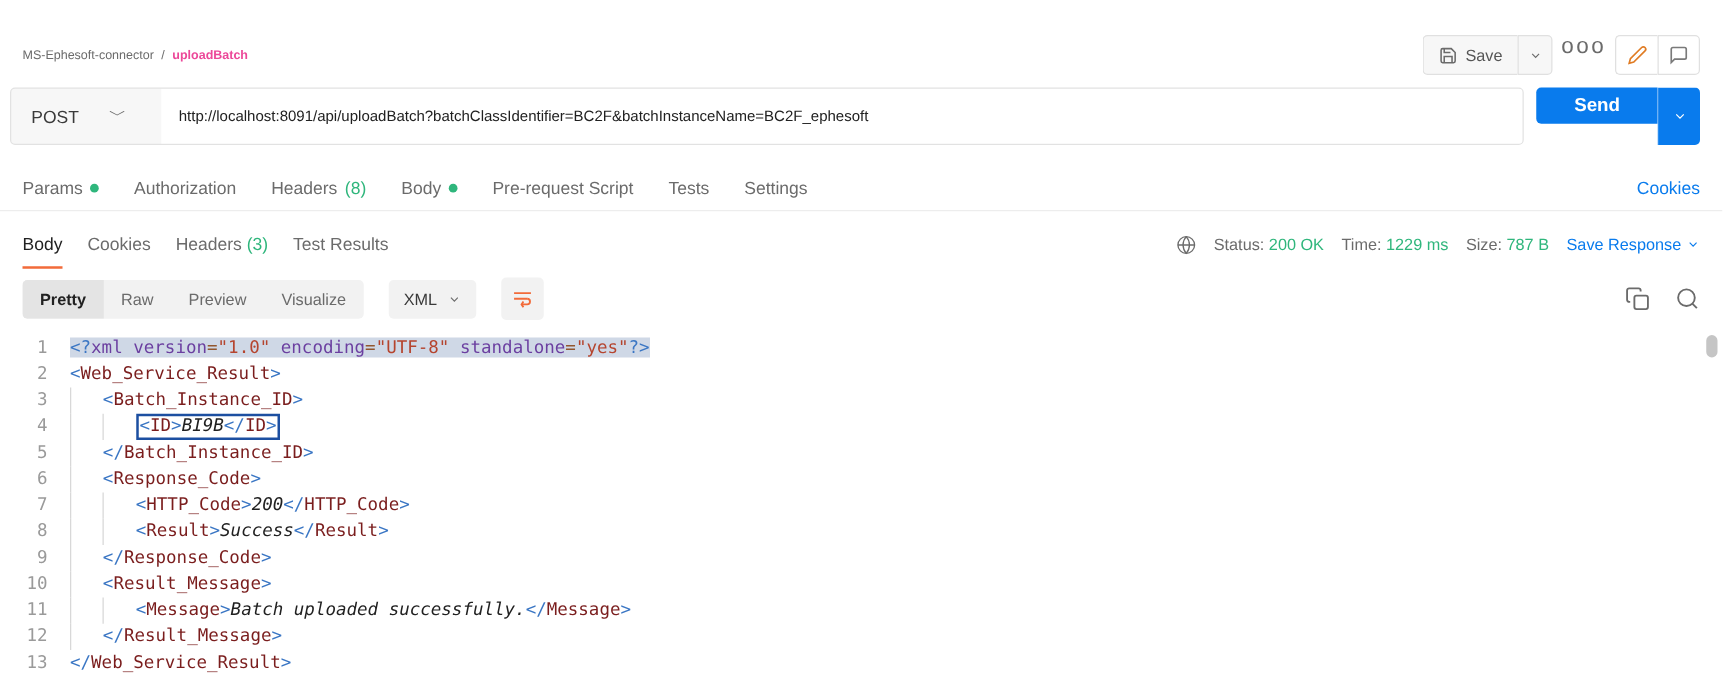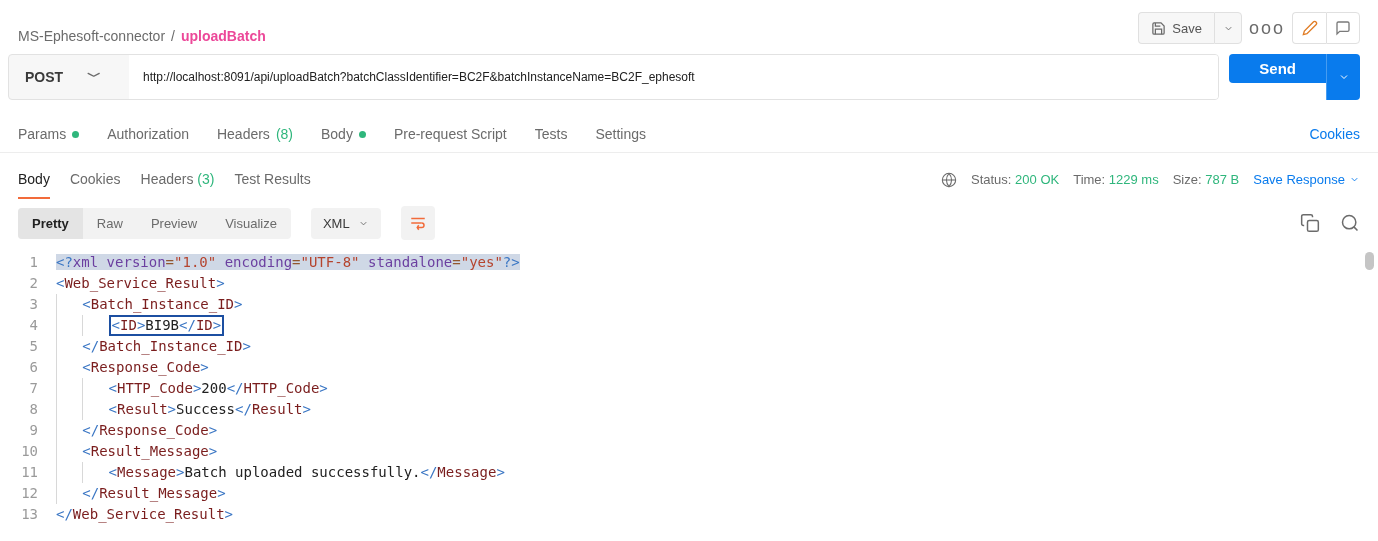--- a/index.html
+++ b/index.html
@@ -1,37 +1,37 @@
 <!DOCTYPE html>
 <html><head>
 <meta charset="utf-8">
 <style>
   * { box-sizing: border-box; margin: 0; padding: 0; }
   body { font-family: -apple-system, BlinkMacSystemFont, "Segoe UI", Helvetica, Arial, sans-serif; font-size: 14px; color: #212121; background: #fff; width: 1378px; }
   
   .topbar { display: flex; align-items: center; justify-content: space-between; padding: 12px 18px 10px 18px; }
-  .breadcrumb { display: flex; color: #6b6b6b; font-size: 14px; margin-top: 16px; }
+  .breadcrumb { display: flex; color: #6b6b6b; font-size: 10px; margin-top: 16px; }
   .breadcrumb .sep { margin: 0 6px; color: #6b6b6b; }
   .breadcrumb .last { color: #ec4899; font-weight: 700; }
   .topbar-right { display: flex; align-items: center; gap: 8px; }
   .btn { display: inline-flex; align-items: center; justify-content: center; border: 1px solid #e0e0e0; background: #f7f7f7; border-radius: 4px; height: 32px; cursor: pointer; font-size: 13px; color: #555; }
   .btn.save { padding: 0 12px; gap: 6px; }
   .btn.chev { width: 28px; }
   .btn.icon { width: 34px; background: #fff; }
   .btn.icon.orange svg { stroke: #e07c24; }
   .btn.icon.grey svg { stroke: #7a7a7a; fill: none; }
   .btn.more { width: 34px; background: transparent; border: none; font-size: 18px; color: #6b6b6b; letter-spacing: 2px; }
-  .grp { display: flex; }
+  .grp { display: flex; margin-top: 16px; }
   .grp .btn { border-radius: 0; }
   .grp .btn:first-child { border-top-left-radius: 4px; border-bottom-left-radius: 4px; border-right: none; }
   .grp .btn:last-child { border-top-right-radius: 4px; border-bottom-right-radius: 4px; }
 
   .reqbar { display: flex; gap: 10px; padding: 0 18px 0 8px; }
   .method-url { flex: 1; display: flex; border: 1px solid #e2e2e2; background: #f7f7f7; border-radius: 4px; height: 46px; overflow: hidden; }
-  .method { display: flex; align-items: center; gap: 24px; padding: 0 16px; font-weight: 700; color: #3a3a3a; cursor: pointer; min-width: 120px; text-align: center; }
+  .method { display: flex; align-items: center; gap: 24px; padding: 0 16px; font-weight: 400; color: #3a3a3a; cursor: pointer; min-width: 120px; text-align: center; }
   .method .arrow { color: #6b6b6b; }
   .url { flex: 1; background: #fff; border: none; outline: none; padding: 0 14px; font-size: 12px; color: #212121; }
   .send-grp { display: flex; }
   .send-btn { background: #097bed; color: #fff; border: none; height: 29px; padding: 0 30px; font-size: 15px; font-weight: 600; border-top-left-radius: 4px; border-bottom-left-radius: 4px; cursor: pointer; }
   .send-chev { background: #097bed; color: #fff; border: none; border-left: 1px solid rgba(255,255,255,0.25); height: 46px; width: 34px; border-top-right-radius: 4px; border-bottom-right-radius: 4px; cursor: pointer; display:flex;align-items:center;justify-content:center; }
 
   .tabs-row { display: flex; align-items: center; justify-content: space-between; padding: 0 18px; margin-top: 16px; border-bottom: 1px solid #ededed; }
   .tabs { display: flex; gap: 28px; }
   .tab { padding: 10px 0; color: #6b6b6b; font-size: 14px; cursor: pointer; display: flex; align-items: center; gap: 6px; }
   .dot { width: 7px; height: 7px; border-radius: 50%; background: #2fb67c; display: inline-block; }
@@ -65,21 +65,21 @@
   .indent-guide { border-left: 1px solid #d8d8d8; display: inline-block; height: 21px; vertical-align: top; }
   .hl-box { border: 2px solid #1c4fa1; padding: 0 1px; display: inline-block; line-height: 17px; }
   .sel { background: #cfd8e6; }
   
   .pi   { color: #3a76c4; }   
   .kw   { color: #6b3fa0; }   
   .eq   { color: #92562e; }
   .str  { color: #b5442e; }
   .tagb { color: #3a76c4; }   
   .tagn { color: #7a1d1d; }   
-  .txt  { color: #212121; }
+  .txt  { color: #212121; font-style: italic; }
 </style>
 </head>
 <body>
 
 <div class="topbar">
   <div class="breadcrumb">
     <span>MS-Ephesoft-connector</span>
     <span class="sep">/</span>
     <span class="last">uploadBatch</span>
   </div>

